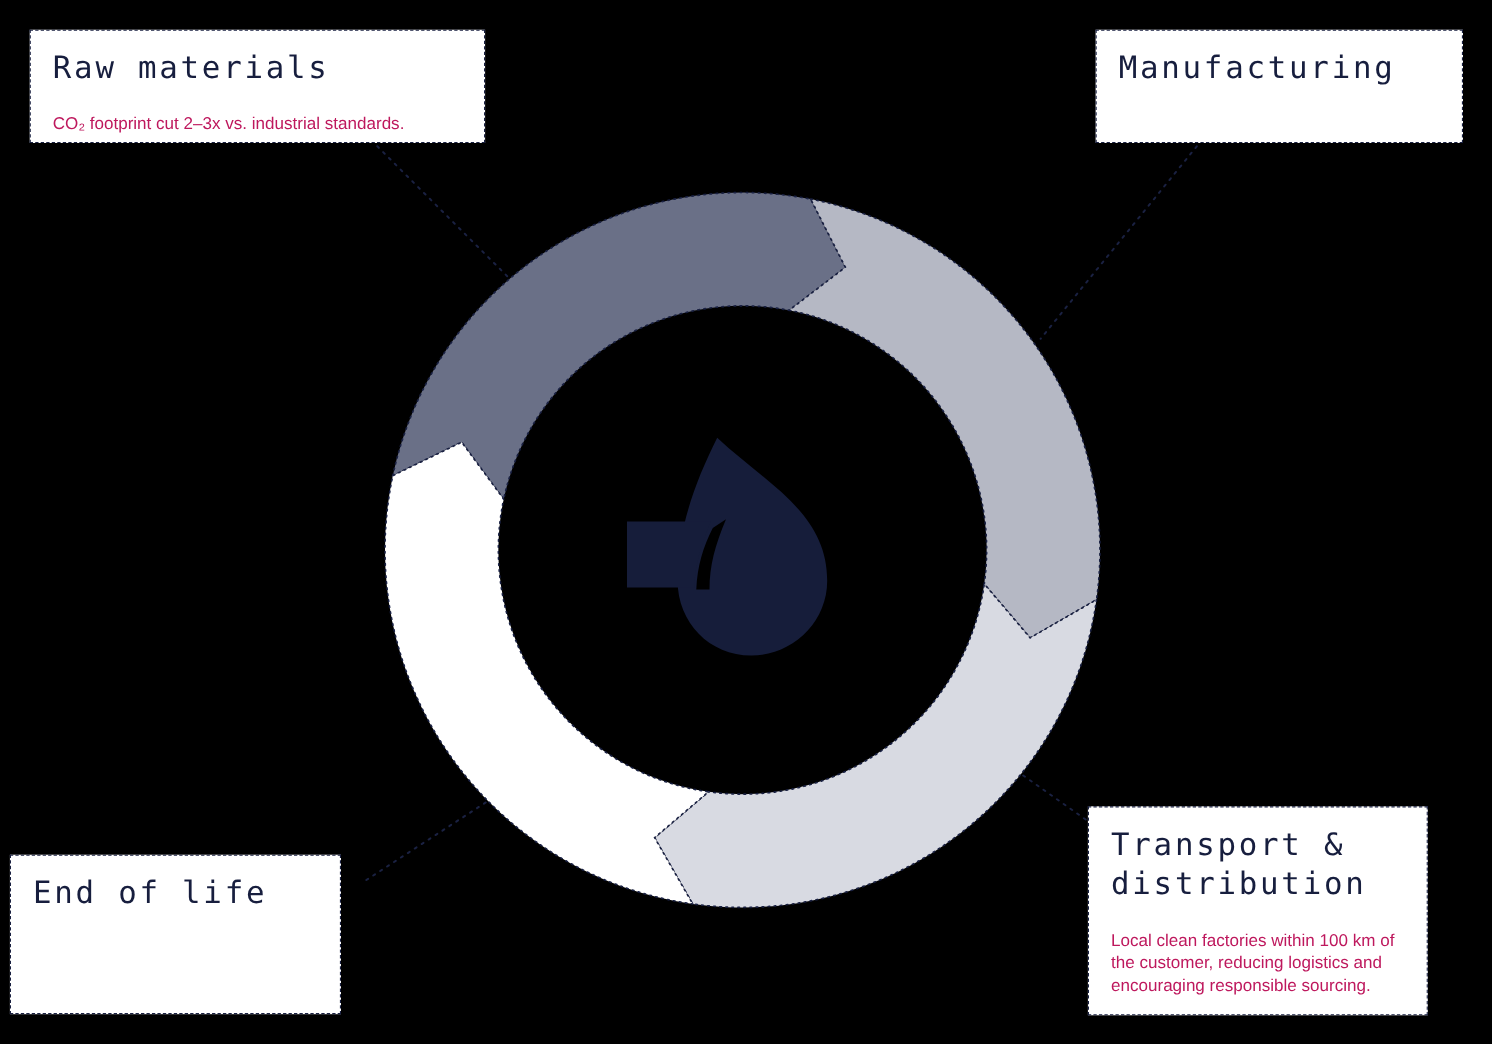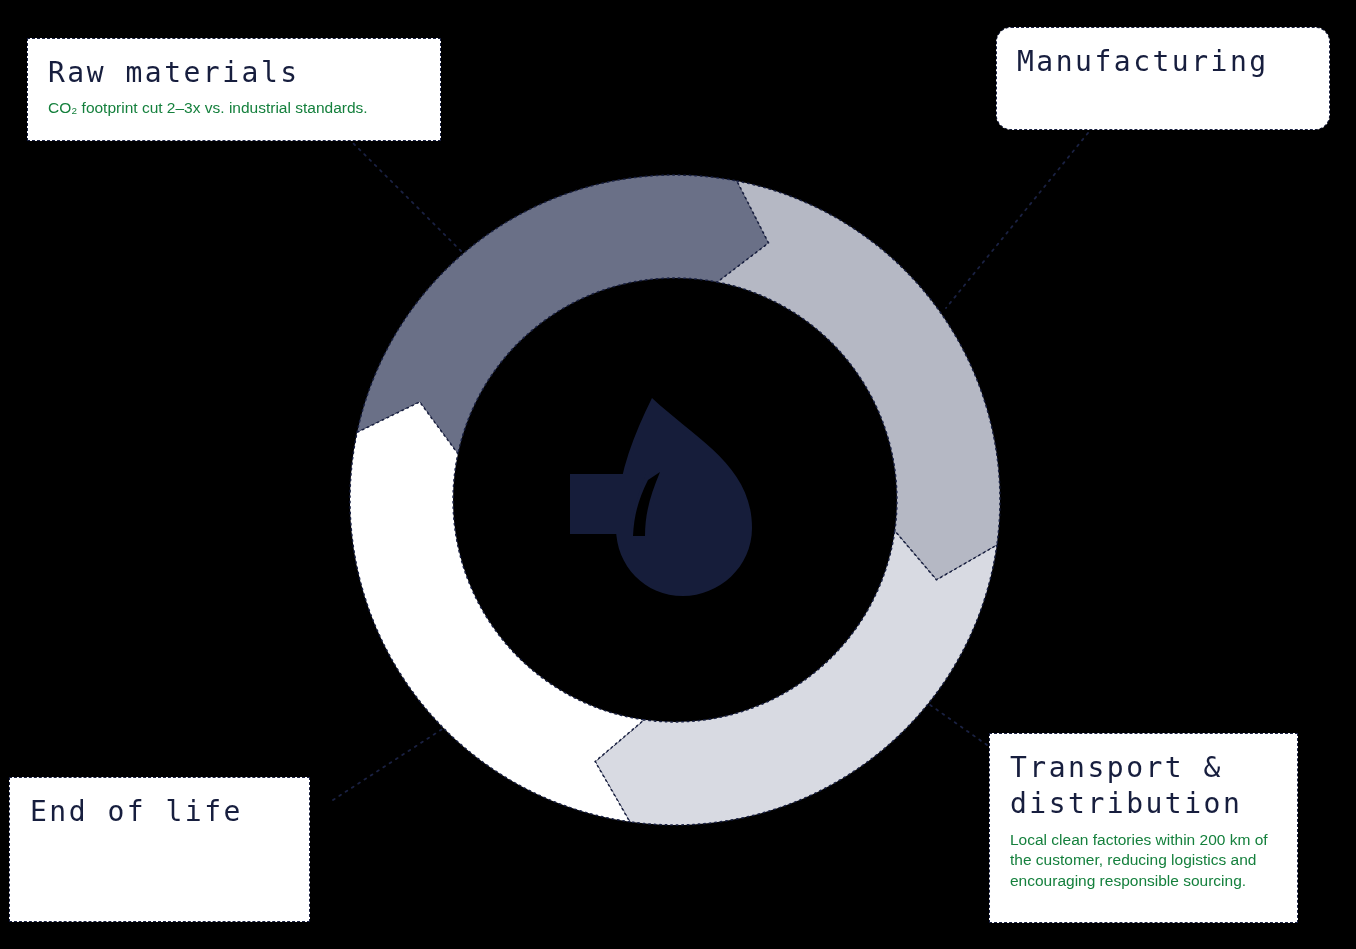--- a/index.html
+++ b/index.html
@@ -35,27 +35,27 @@
   .card h2 {
     margin: 0;
     font-family: "DejaVu Sans Mono", "Liberation Mono", monospace;
     font-size: 28px;
     font-weight: 500;
     letter-spacing: 2.5px;
     line-height: 1.3;
     color: #171e3e;
   }
   .card p {
-    margin: 7px 0 0 0;
+    margin: 23px 0 0 0;
     font-size: 15.5px;
     line-height: 1.32;
-    color: #15803d;
+    color: #be185d;
   }
-  .card-raw        { left: 27px;  top: 38px;  width: 414px; height: 103px; }
-  .card-manu       { left: 996px; top: 27px;  width: 334px; height: 103px; border-radius: 15px; }
+  .card-raw        { left: 27px;  top: 27px;  width: 414px; height: 103px; }
+  .card-manu       { left: 996px; top: 27px;  width: 334px; height: 103px; }
   .card-end        { left: 9px;  top: 777px; width: 301px; height: 145px; }
   .card-transport  { left: 989px; top: 733px; width: 309px; height: 190px; }
 
   .seg {
     stroke: #1a2142;
     stroke-width: 1.5;
     stroke-dasharray: 1.5 4;
     stroke-linecap: round;
   }
   .connector {
@@ -132,16 +132,16 @@
   <div class="card card-manu">
     <h2>Manufacturing</h2>
   </div>
 
   <div class="card card-end">
     <h2>End of life</h2>
   </div>
 
   <div class="card card-transport">
     <h2>Transport &amp; distribution</h2>
-    <p>Local clean factories within 200 km of the customer, reducing logistics and encouraging responsible sourcing.</p>
+    <p>Local clean factories within 100 km of the customer, reducing logistics and encouraging responsible sourcing.</p>
   </div>
 
 </div>
 
 </body></html>

